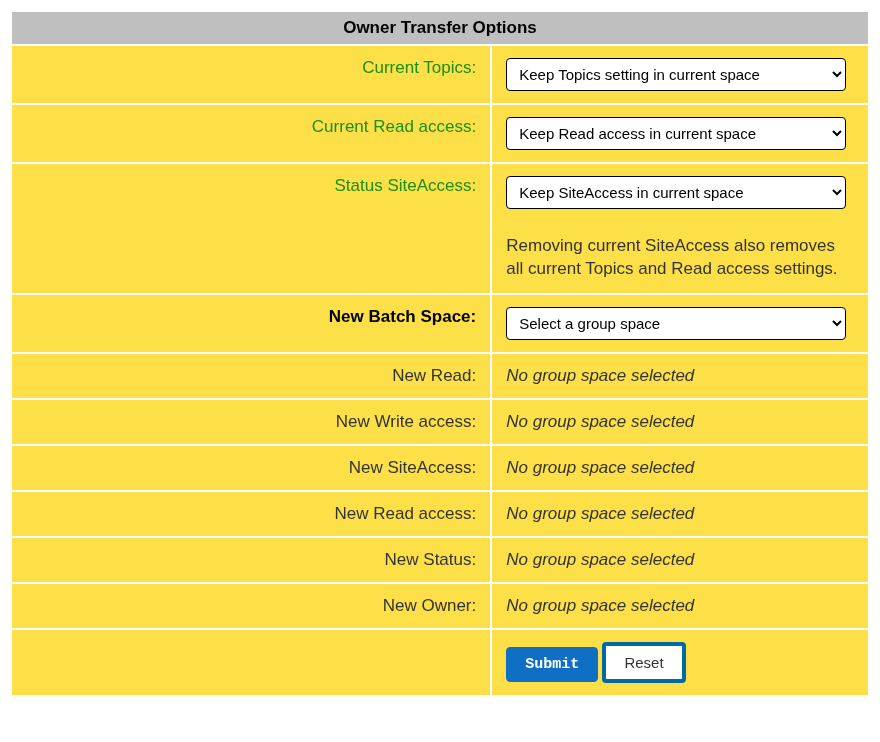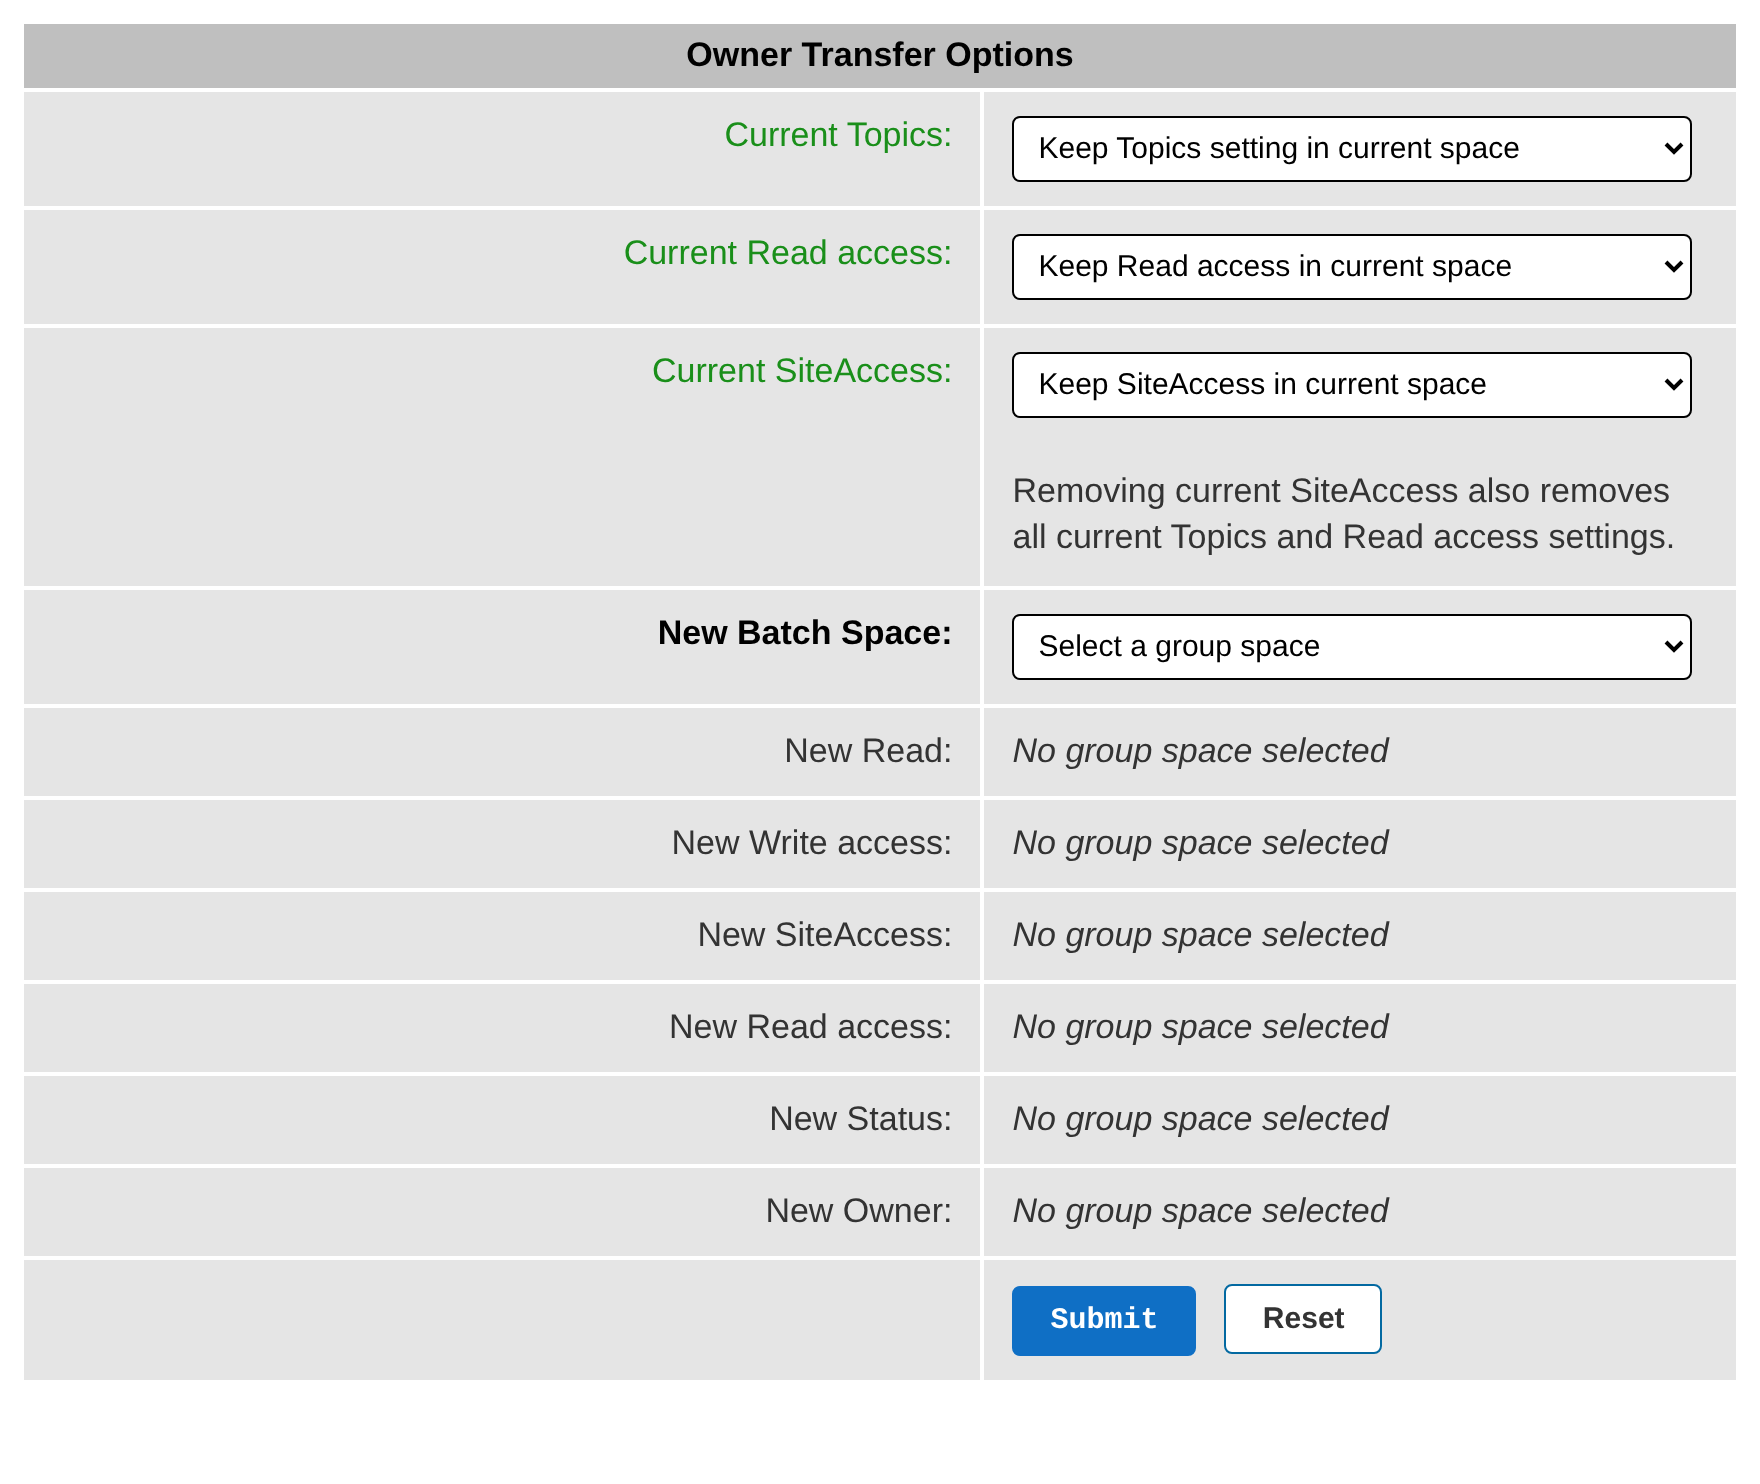--- a/index.html
+++ b/index.html
@@ -19,21 +19,21 @@
     }
     table.form-table th.header {
       background: #bfbfbf;
       color: #000;
       text-align: center;
       font-weight: bold;
       font-size: 17px;
       padding: 6px 10px;
     }
     table.form-table td {
-      background: #e5e5e5;
+      background: #fde047;
       padding: 12px 14px;
       vertical-align: top;
     }
     td.label-cell {
       text-align: right;
       width: 56%;
       font-size: 17px;
       color: #333;
     }
     td.label-cell.green { color: #1a8f1a; }
@@ -74,23 +74,22 @@
     }
     .btn-primary {
       background: #0f6fc5;
       color: #fff;
       border: 1px solid #0f6fc5;
       font-family: Liberation Mono, monospace;
     }
     .btn-secondary {
       background: #fff;
       color: #333;
-      border: 1px solid #0369a1;
-      font-weight: bold;
-      margin-left: 10px;
+      border: 4px solid #0369a1;
+      font-weight: normal;
     }
     td.button-row-left {
       background: #efefef;
     }
   </style>
 </head>
 <body>
 
 <table class="form-table">
   <tbody>
@@ -110,21 +109,21 @@
   <tr>
     <td class="label-cell green">Current Read access:</td>
     <td class="value-cell">
       <select>
         <option>Keep Read access in current space</option>
       </select>
     </td>
   </tr>
 
   <tr>
-    <td class="label-cell green">Current SiteAccess:</td>
+    <td class="label-cell green">Status SiteAccess:</td>
     <td class="value-cell">
       <select>
         <option>Keep SiteAccess in current space</option>
       </select>
       <div class="help-text">Removing current SiteAccess also removes all current Topics and Read access settings.</div>
     </td>
   </tr>
 
   <tr>
     <td class="label-cell bold">New Batch Space:</td>

